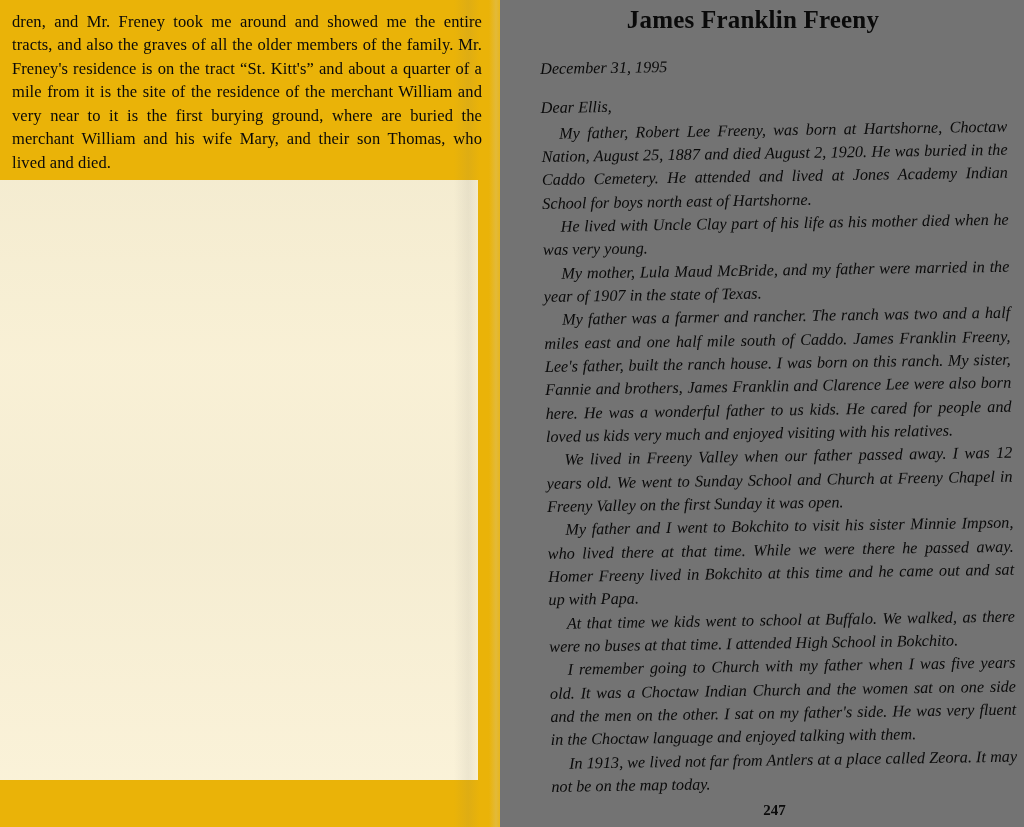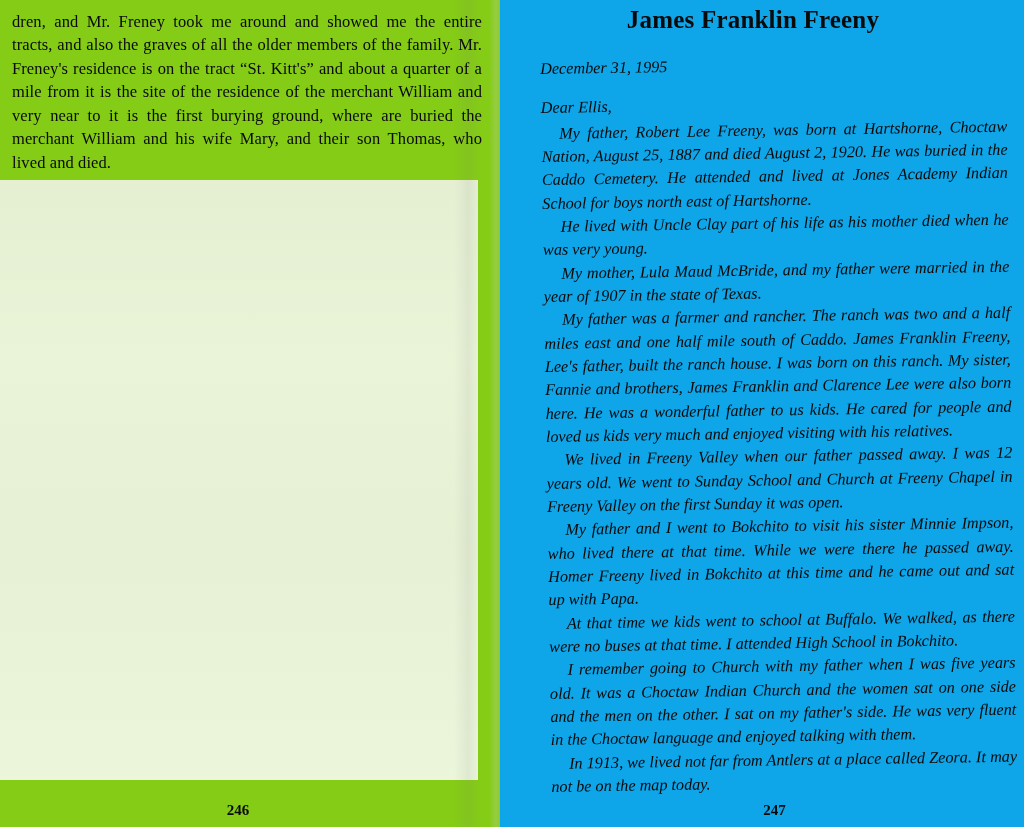--- a/index.html
+++ b/index.html
@@ -18,21 +18,21 @@
   .spread {
     position: absolute;
     inset: 0;
     display: flex;
   }
   
   .page-left {
     position: relative;
     width: 500px;
     height: 827px;
-    background: #84cc16;
+    background: #eab308;
     box-sizing: border-box;
   }
   .page-left .paper-tint {
     position: absolute;
     left: 0; top: 180px;
     width: 478px; height: 600px;
     background: linear-gradient(180deg, #f6f6f4 0%, #fbfbfa 30%, #f7f7f6 60%, #fdfdfd 100%);
     opacity: .85;
   }
   .page-left .edge-shadow {
@@ -63,21 +63,21 @@
   .folio-left {
     left: 0; right: 24px;
     bottom: 8px;
     text-align: center;
   }
   
   .page-right {
     position: relative;
     width: 524px;
     height: 827px;
-    background: #0ea5e9;
+    background: #737373;
     box-sizing: border-box;
   }
   .right-title {
     position: absolute;
     left: 0; right: 18px;
     top: 6px;
     text-align: center;
     font-size: 25px;
     font-weight: bold;
     font-family: "Liberation Serif", serif;
@@ -126,21 +126,20 @@
 <div class="spread">
 
   <div class="page-left">
     <div class="paper-tint"></div>
     <div class="edge-shadow"></div>
 
     <div class="left-text">
       <p class="l1">dren, and Mr. Freney took me  around and showed me the entire tracts, and also the graves of all the older members of the family. Mr. Freney's residence is on the tract “St. Kitt's” and about a quarter of a mile from it is the site of the residence of the merchant William and very near to it is the first burying ground, where are buried  the merchant William and his wife Mary, and their son Thomas, who lived and died.</p>
     </div>
 
-    <div class="folio folio-left">246</div>
   </div>
 
   <div class="gutter"></div>
 
   <div class="page-right">
     <div class="right-title">James Franklin Freeny</div>
 
     <div class="right-body">
       <p class="date">December 31, 1995</p>
       <p class="salutation">Dear Ellis,</p>

